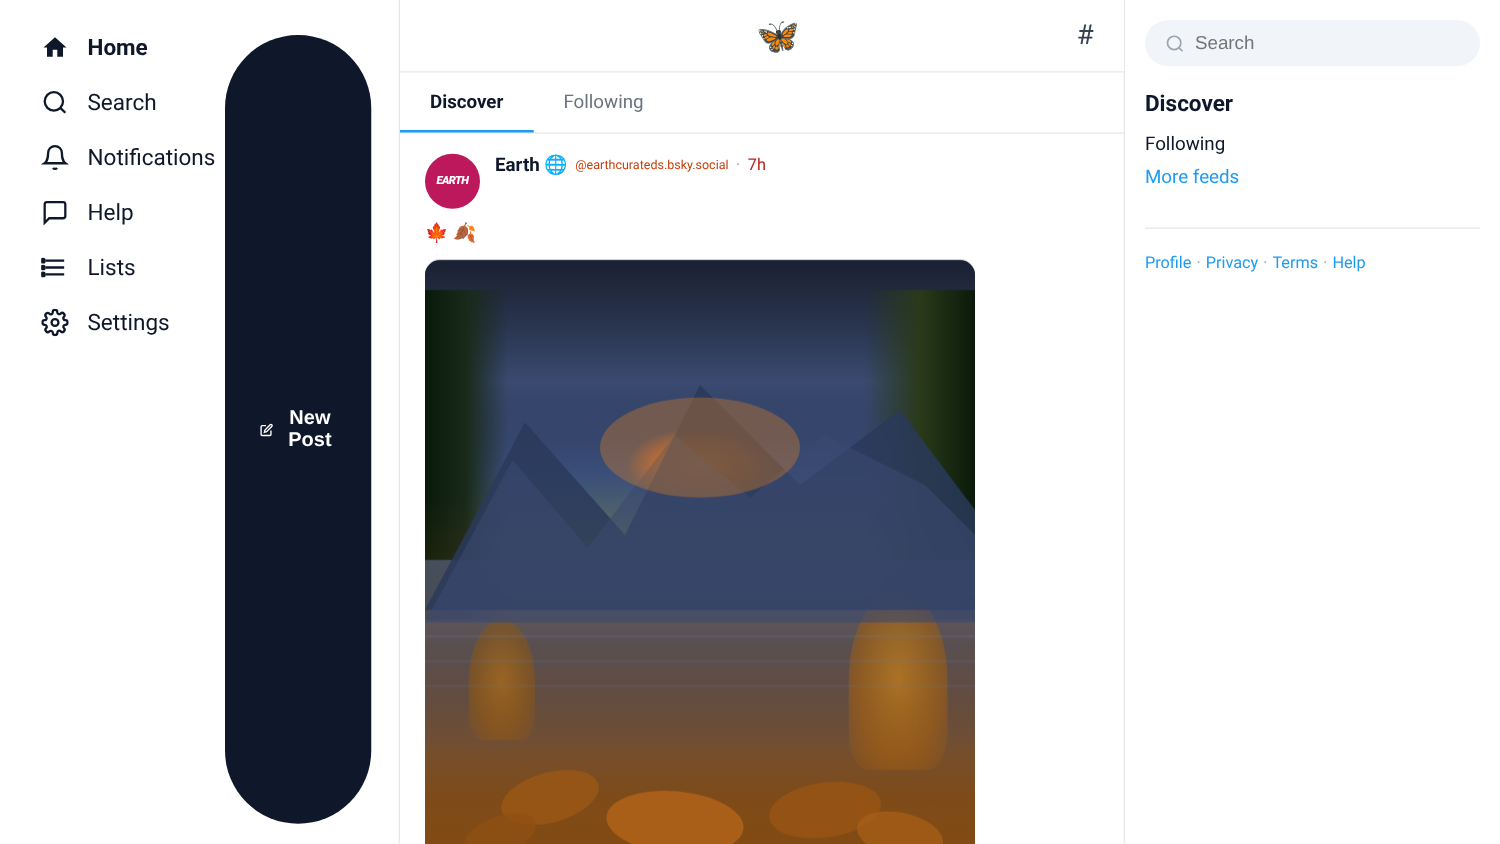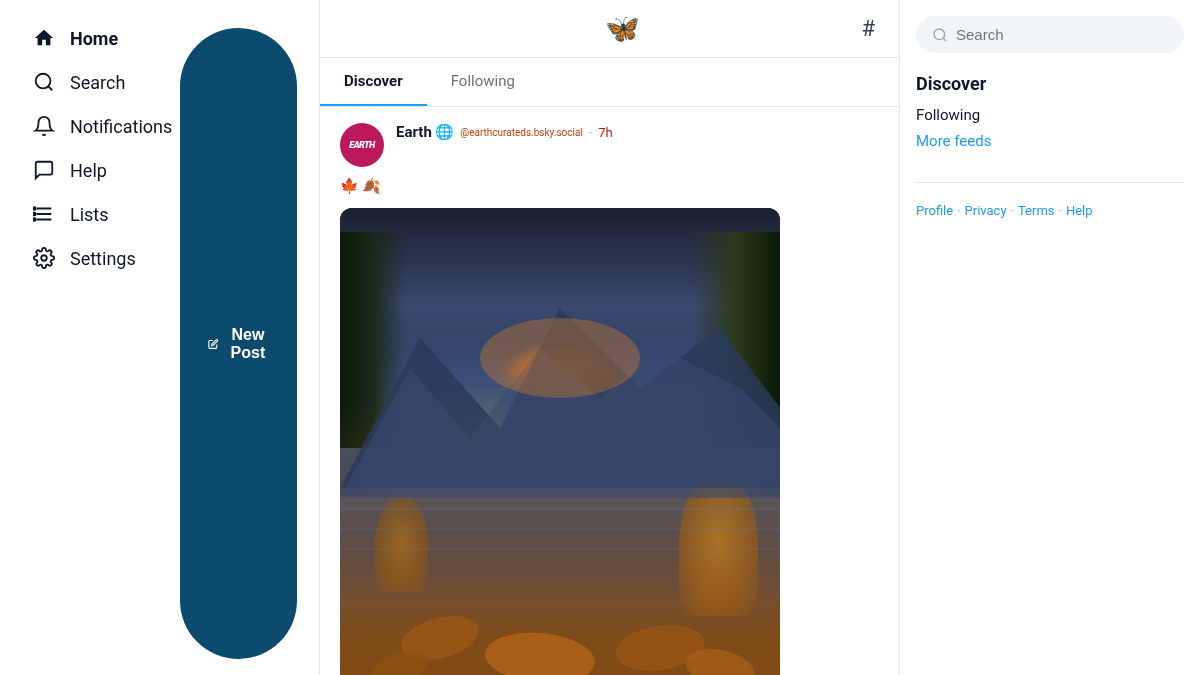--- a/index.html
+++ b/index.html
@@ -36,21 +36,21 @@
       text-decoration: none;
       transition: background 0.15s;
     }
     .nav-item.active { font-weight: 700; }
     .nav-icon { width: 24px; height: 24px; display: flex; align-items: center; justify-content: center; flex-shrink: 0; }
     .new-post-btn {
       display: flex;
       align-items: center;
       justify-content: center;
       gap: 8px;
-      background: #0c4a6e;
+      background: #0f172a;
       color: #fff;
       border: none;
       border-radius: 999px;
       padding: 14px 28px;
       font-size: 16px;
       font-weight: 600;
       cursor: pointer;
       margin-top: 12px;
       width: 80%;
     }

